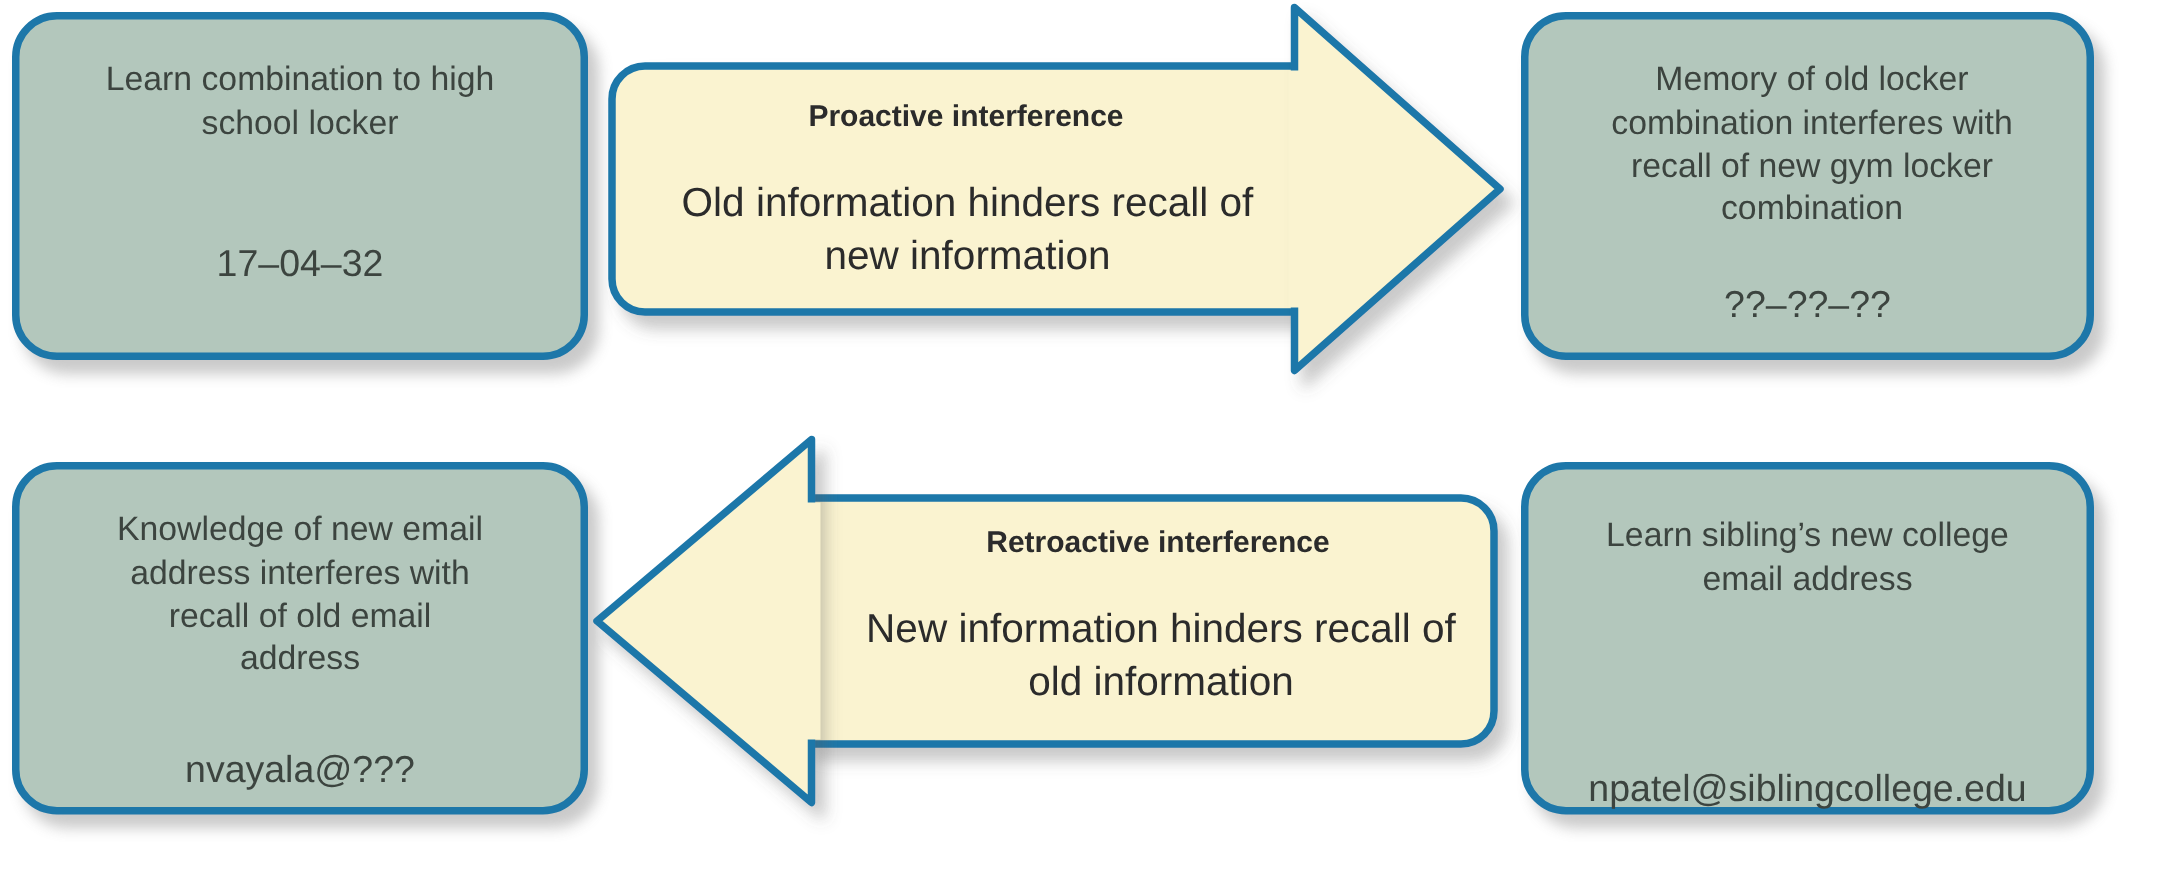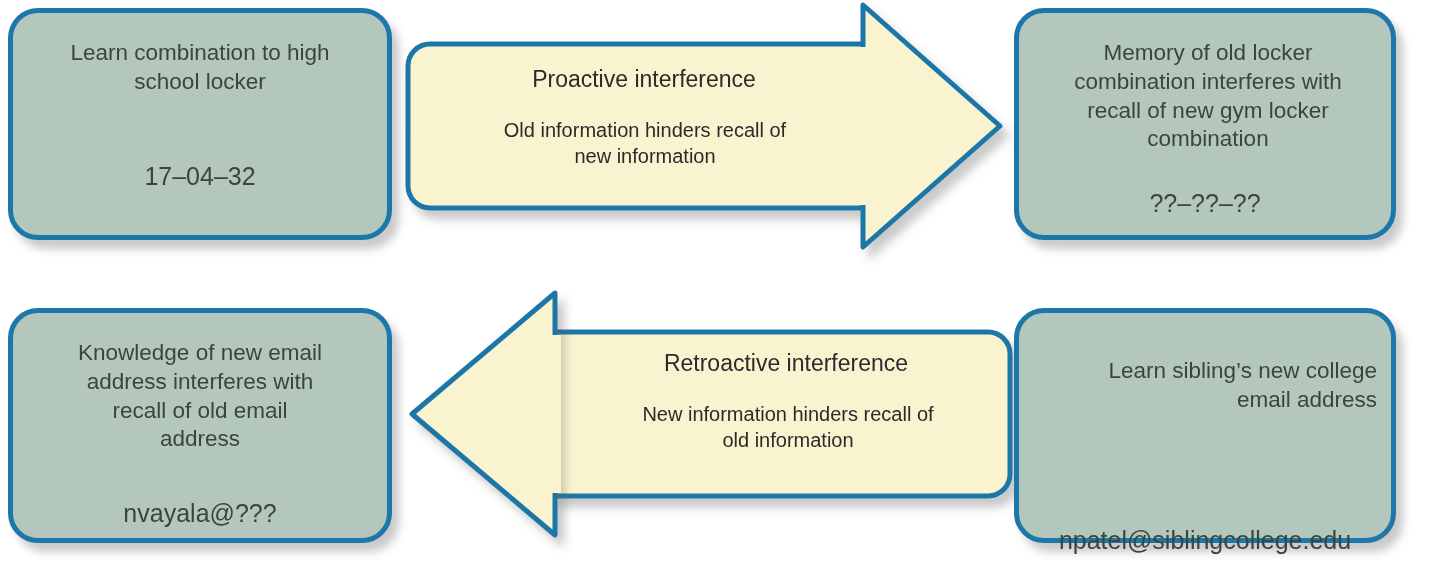--- a/index.html
+++ b/index.html
@@ -57,51 +57,51 @@
   #box-top-right  { left: 1014px; top: 8px;   width: 382px; height: 232px; }
   #box-bot-left   { left: 8px;    top: 308px; width: 384px; height: 235px; }
   #box-bot-right  { left: 1014px; top: 308px; width: 382px; height: 235px; }
 
   #box-top-left  .headline { margin-top: 26px; }
   #box-top-left  .datum    { margin-top: 64px; }
   #box-top-right .headline { margin-top: 26px; padding-left: 20px; }
   #box-top-right .datum    { margin-top: 34px; }
   #box-bot-left  .headline { margin-top: 26px; }
   #box-bot-left  .datum    { margin-top: 44px; }
-  #box-bot-right .headline { margin-top: 44px; text-align: right; }
+  #box-bot-right .headline { margin-top: 30px; }
   #box-bot-right .datum    { margin-top: 110px; }
 
   
   .arrow-wrap {
     position: absolute;
   }
   .arrow-wrap svg {
     position: absolute;
     left: 0;
     top: 0;
     overflow: visible;
   }
   .arrow-text {
     position: absolute;
     text-align: center;
     color: #2b2b2b;
   }
   .arrow-title {
-    font-size: 23px;
-    font-weight: normal;
+    font-size: 20px;
+    font-weight: bold;
     line-height: 1.2;
   }
   .arrow-sub {
-    font-size: 20px;
+    font-size: 27px;
     line-height: 1.28;
     white-space: pre-line;
   }
 
   #arrow-proactive  { left: 404px; top: 0px;   width: 600px; height: 258px; }
-  #arrow-retroactive{ left: 406px; top: 288px; width: 608px; height: 258px; }
+  #arrow-retroactive{ left: 392px; top: 288px; width: 608px; height: 258px; }
 
   #arrow-proactive .arrow-title { left: 20px; top: 66px; width: 440px; }
   #arrow-proactive .arrow-sub   { left: 10px; top: 118px; width: 462px; }
 
   #arrow-retroactive .arrow-title { left: 150px; top: 62px;  width: 460px; }
   #arrow-retroactive .arrow-sub   { left: 152px; top: 114px; width: 460px; }
 </style>
 </head>
 <body>
 

